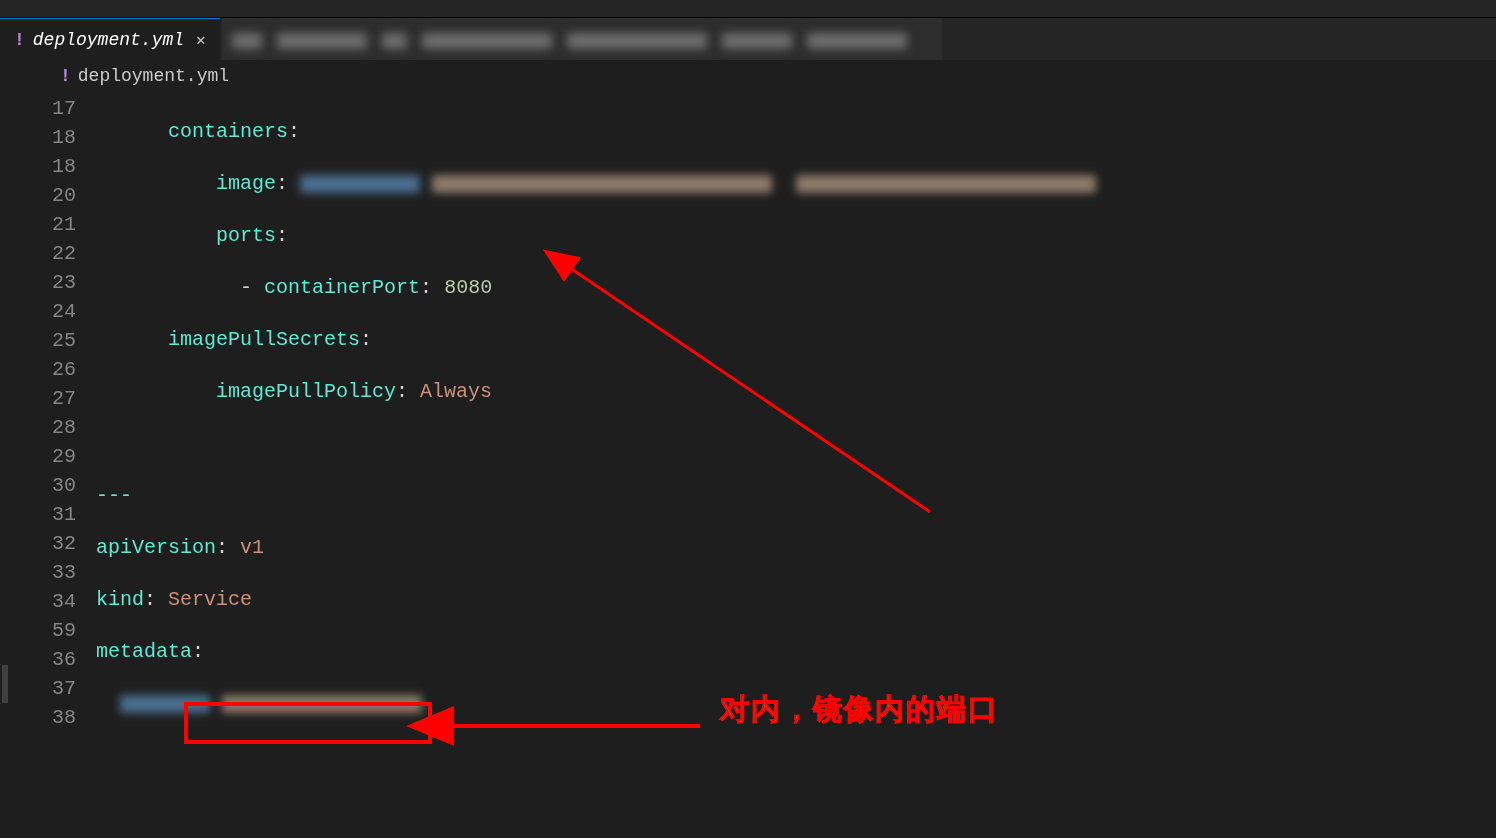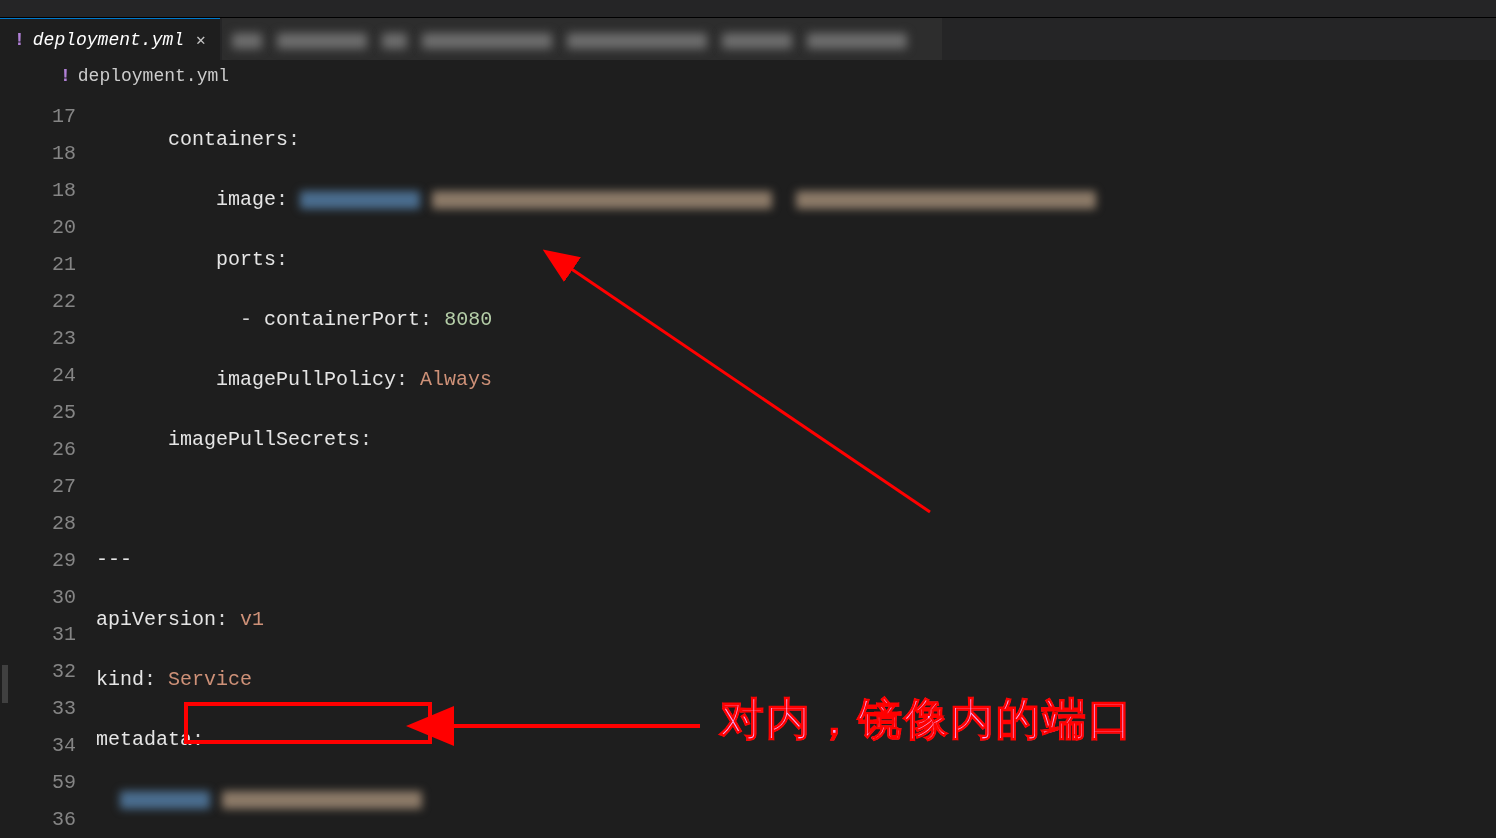--- a/index.html
+++ b/index.html
@@ -76,41 +76,41 @@
     align-items: flex-start;
   }
   .gutter {
     width: 96px;
     text-align: right;
     padding-right: 20px;
     color: #858585;
     user-select: none;
     font-size: 20px;
   }
-  .gutter div, .code .line { height: 29px; line-height: 29px; margin-top: 8px; }
+  .gutter div, .code .line { height: 29px; line-height: 29px; }
   .code {
     flex: 1;
     font-size: 20px;
     white-space: pre;
     position: relative;
   }
   .blur-pixel { display:inline-block; height:18px; vertical-align: middle; filter: blur(4px); border-radius:2px; }
   
-  .kw1 { color: #e5e5e5; }   
+  .kw1 { color: #5eead4; }   
   .val { color: #ce9178; }   
   .num { color: #b5cea8; text-align: center; }   
   .punc { color: #d4d4d4; }
   .dash { color: #d4d4d4; }
   
   .annotation-text {
     position: absolute;
-    font-size: 44px;
+    font-size: 29px;
     font-weight: 600;
     font-family: "PingFang SC", "Microsoft YaHei", sans-serif;
-    color: #f0abfc;
+    color: #22c55e;
     -webkit-text-stroke: 1px #ff0000;
     letter-spacing: 2px;
   }
   .highlight-box {
     position: absolute;
     border: 4px solid #ff0000;
     background: transparent;
   }
   svg.arrow { position: absolute; pointer-events:none; }
   .activity-indicator {
@@ -172,22 +172,22 @@
     <div>59</div>
     <div>36</div>
     <div>37</div>
     <div>38</div>
   </div>
   <div class="code">
 <div class="line">      <span class="kw1">containers</span><span class="punc">:</span></div>
 <div class="line">          <span class="kw1">image</span><span class="punc">:</span> <span class="blur-pixel" style="width:120px;background:#4a6d8e;"></span> <span class="blur-pixel" style="width:340px;background:#8c7a68;"></span>  <span class="blur-pixel" style="width:300px;background:#8c7a68;"></span></div>
 <div class="line">          <span class="kw1">ports</span><span class="punc">:</span></div>
 <div class="line">            <span class="dash">-</span> <span class="kw1">containerPort</span><span class="punc">:</span> <span class="num">8080</span></div>
+<div class="line">      <span class="kw1">imagePullSecrets</span><span class="punc">:</span></div>
 <div class="line">          <span class="kw1">imagePullPolicy</span><span class="punc">:</span> <span class="val">Always</span></div>
-<div class="line">      <span class="kw1">imagePullSecrets</span><span class="punc">:</span></div>
 <div class="line"></div>
 <div class="line"><span class="kw1">---</span></div>
 <div class="line"><span class="kw1">apiVersion</span><span class="punc">:</span> <span class="val">v1</span></div>
 <div class="line"><span class="kw1">kind</span><span class="punc">:</span> <span class="val">Service</span></div>
 <div class="line"><span class="kw1">metadata</span><span class="punc">:</span></div>
 <div class="line">  <span class="blur-pixel" style="width:90px;background:#4a6d8e;"></span> <span class="blur-pixel" style="width:200px;background:#8c7a68;"></span></div>
 
 
 
 

